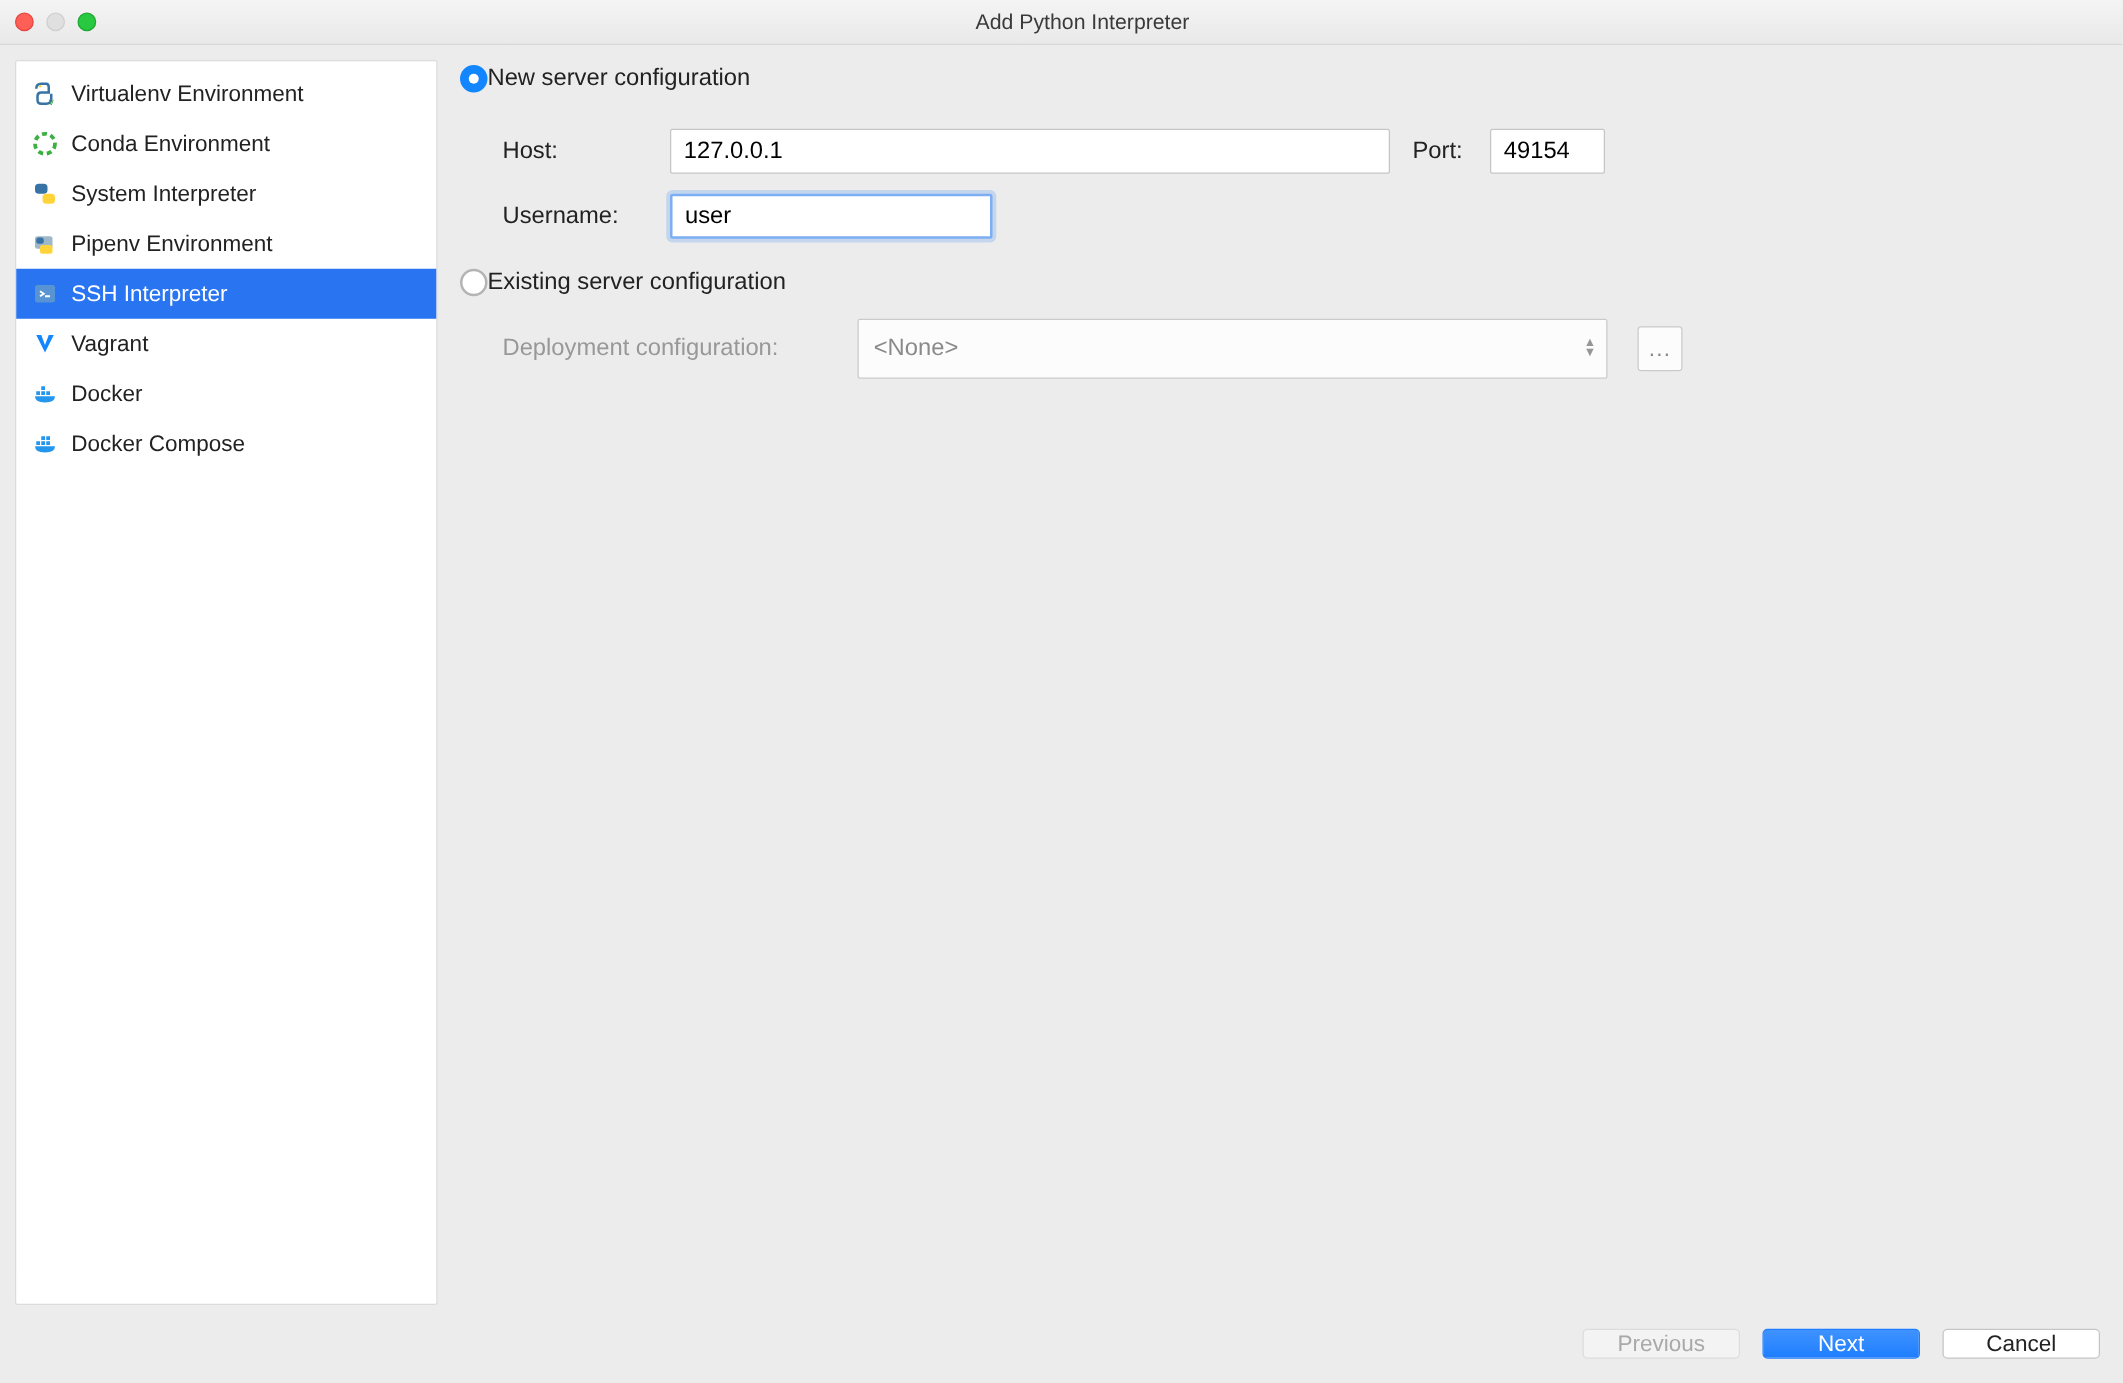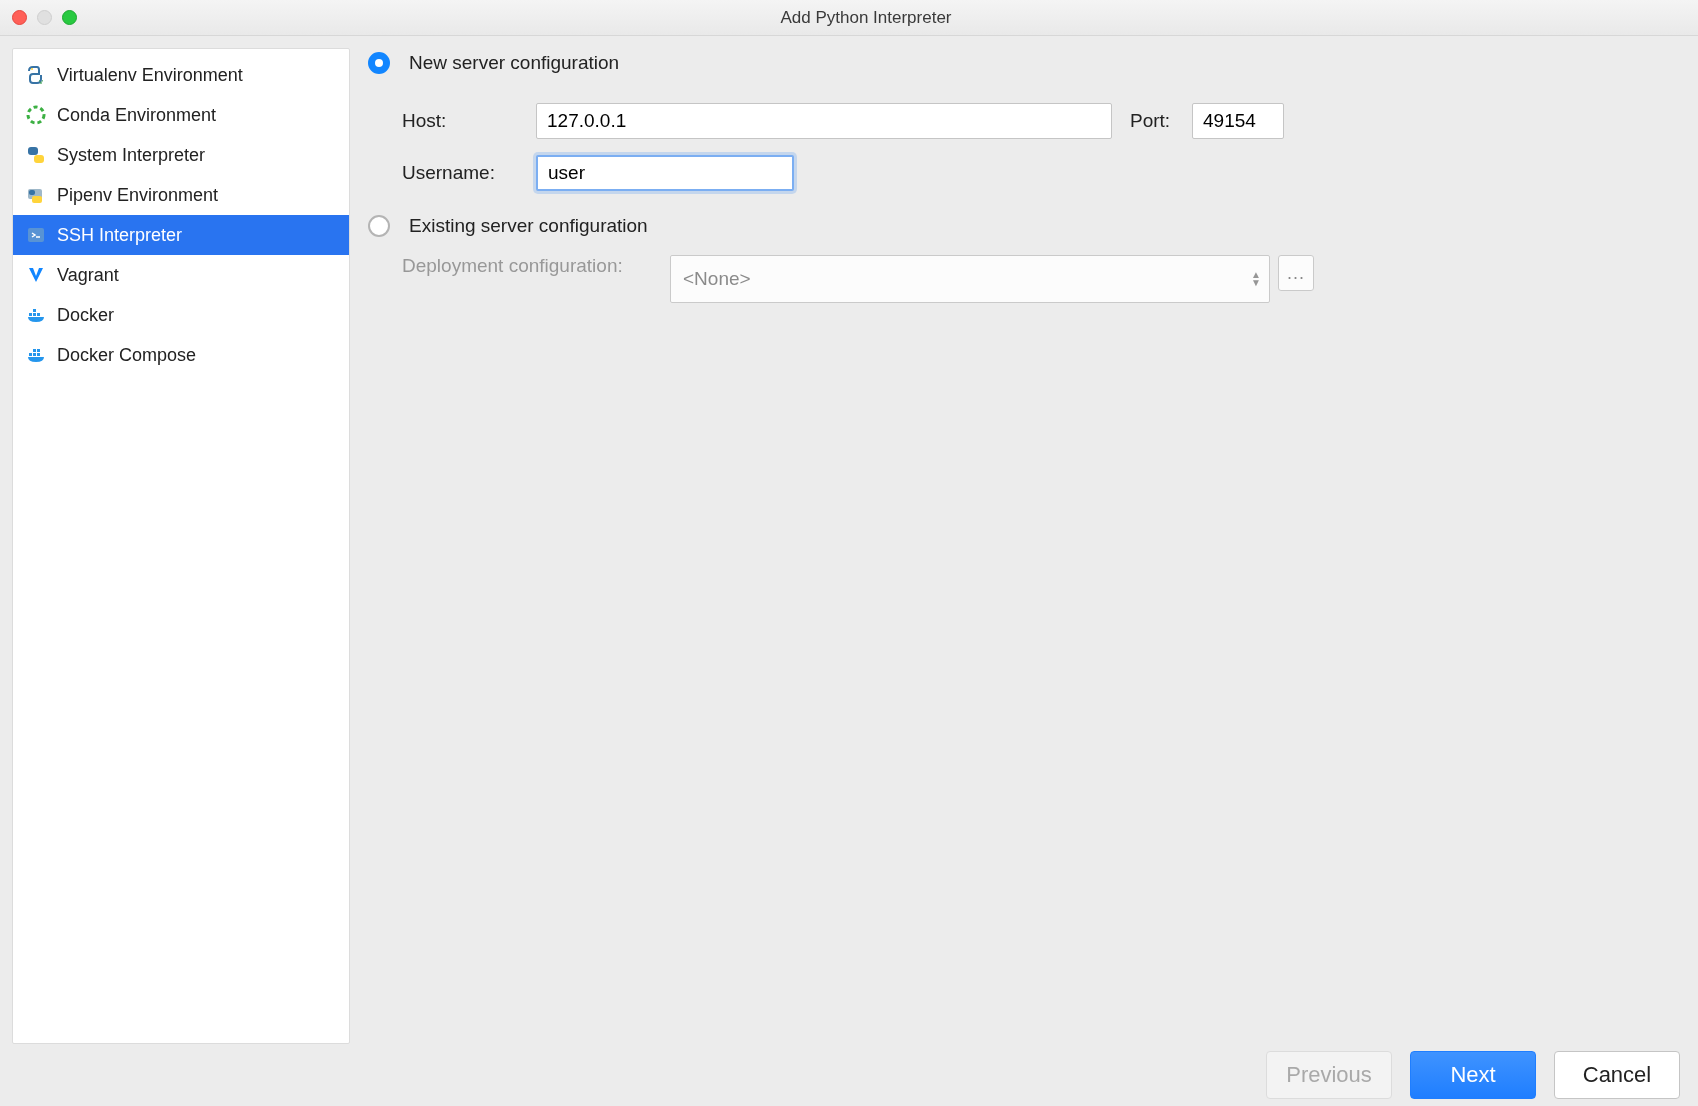--- a/index.html
+++ b/index.html
@@ -76,21 +76,21 @@
     justify-content:center;
     flex:0 0 22px;
   }
   .main {
     flex:1;
     padding-top:4px;
   }
   .radio-row {
     display:flex;
     align-items:center;
-    gap:19px;
+    gap:0;
     margin-bottom:18px;
   }
   .radio {
     width:22px;
     height:22px;
     border-radius:50%;
     border:2px solid #b4b4b4;
     background:#fff;
     position:relative;
     flex:0 0 22px;
@@ -181,43 +181,43 @@
   }
   .footer {
     height:62px;
     padding: 12px 18px;
     display:flex;
     justify-content:flex-end;
     align-items:center;
     gap:18px;
   }
   .btn {
-    height:48px;
+    height:24px;
     min-width:126px;
     border-radius:4px;
-    font-size:22px;
+    font-size:18px;
     border:1px solid #c5c5c5;
     background:#fff;
     display:flex;
     align-items:center;
     justify-content:center;
     padding:0 18px;
   }
   .btn.disabled {
     color:#a9a9a9;
     background:#f3f3f3;
     border-color:#dcdcdc;
   }
   .btn.primary {
     background:linear-gradient(#3F93FF,#1F7EFF);
     border-color:#1F7EFF;
     color:#fff;
   }
   .main-disabled { opacity:0.85; }
-  .deploy-row { display:flex; align-items:flex-start; margin-top:4px; }
+  .deploy-row { display:flex; align-items:center; margin-top:4px;gap:16px; }
 </style>
 </head>
 <body>
 
 <div class="titlebar">
   <div class="traffic-lights">
     <div class="dot red"></div>
     <div class="dot yellow"></div>
     <div class="dot green"></div>
   </div>

